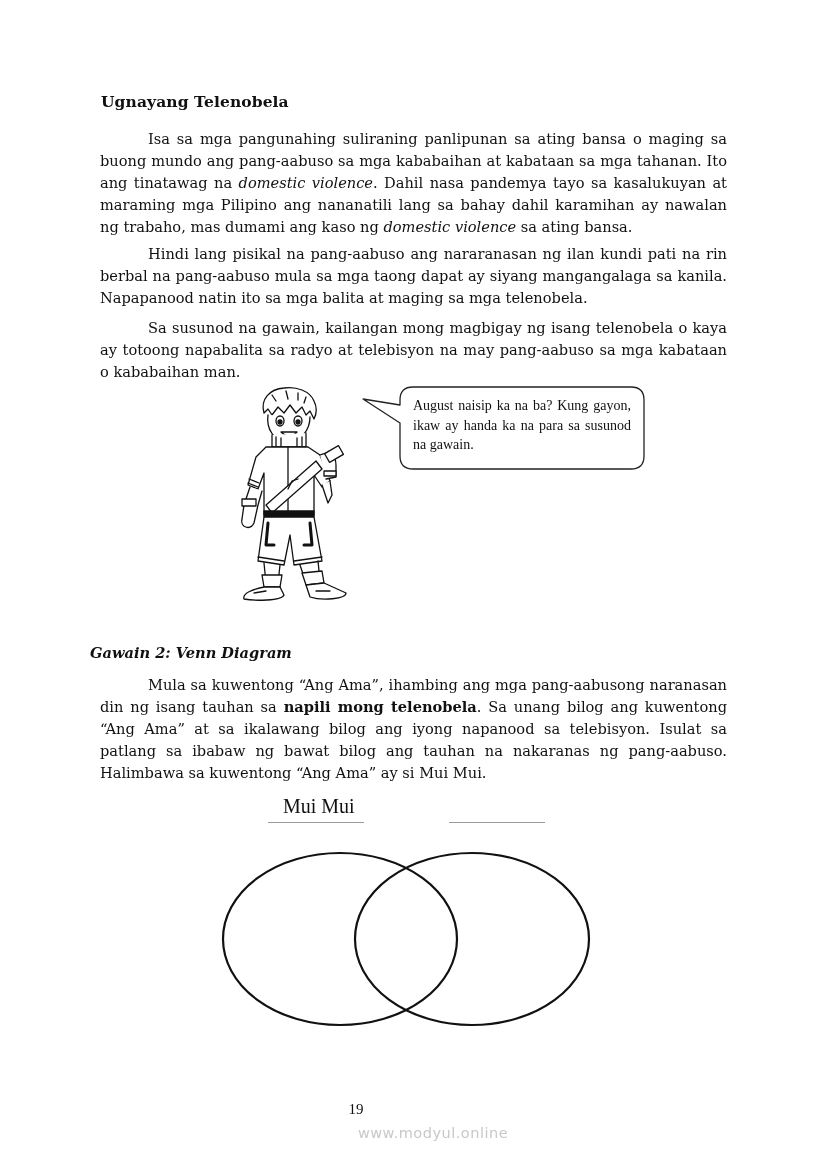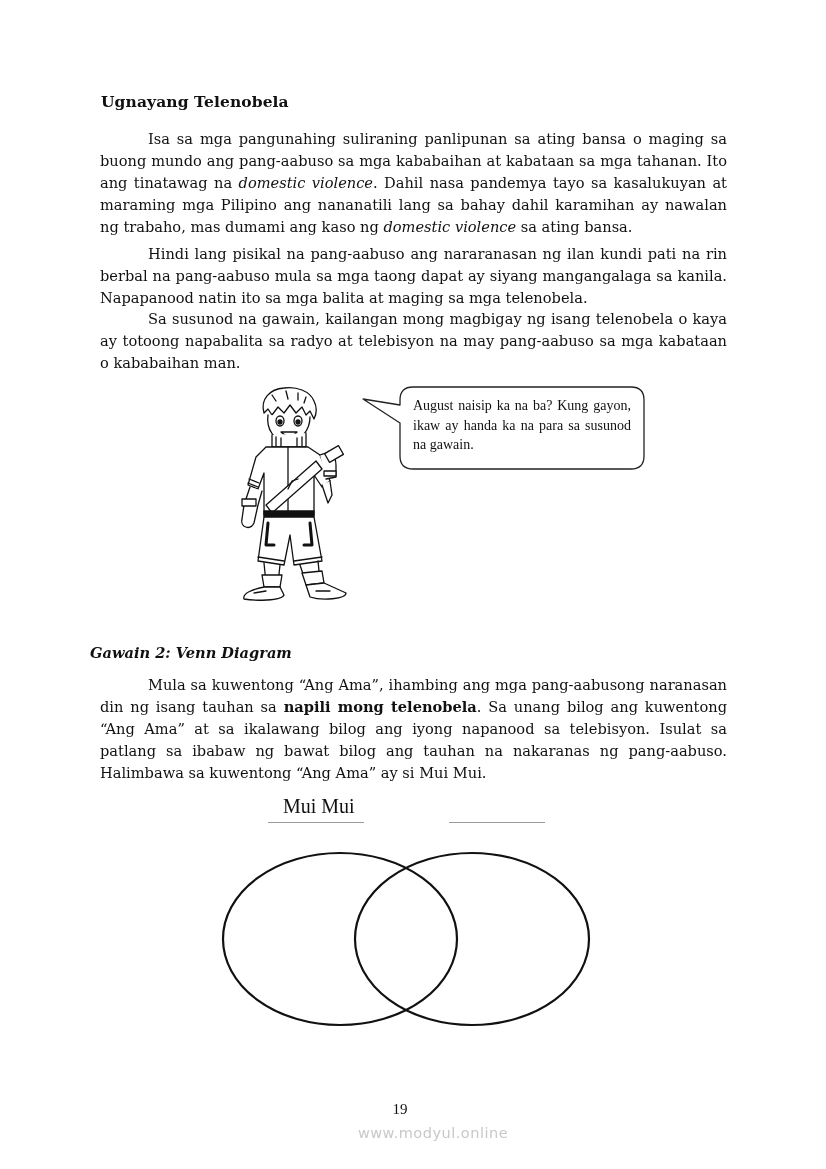--- a/index.html
+++ b/index.html
@@ -4,35 +4,35 @@
 <style>
   html, body { margin: 0; padding: 0; background: #ffffff; }
   body { width: 826px; height: 1169px; position: relative; overflow: hidden;
          font-family: "DejaVu Serif", "Liberation Serif", serif; color: #111; }
   .abs { position: absolute; }
   .heading { left: 101px; top: 92px; font-size: 15.5px; font-weight: bold; letter-spacing: 0.1px; }
   .para { left: 100px; width: 627px; font-size: 14.6px; line-height: 22px; text-align: justify; }
   .para .indent { display: inline-block; width: 48px; }
   .p1 { top: 128px; }
   .p2 { top: 243px; }
-  .p3 { top: 308px; }
+  .p3 { top: 317px; }
   .p4 { top: 674px; }
   .gawain { left: 90px; top: 644px; font-size: 14.6px; font-weight: bold; font-style: italic; }
   em { }
   b { font-weight: bold; }
   .bubble-svg { left: 355px; top: 383px; }
   .bubble-text { left: 413px; top: 396px; width: 218px; font-family: "Liberation Serif", serif;
                  font-size: 14px; line-height: 19.5px; text-align: justify; }
   .boy { left: 236px; top: 385px; }
   .label-left { left: 283px; top: 795px; font-size: 20px; font-family: "Liberation Serif", "DejaVu Serif", serif; }
   .line { height: 1px; background: #9a9a9a; }
   .line-left { left: 268px; top: 822px; width: 96px; }
   .line-right { left: 449px; top: 822px; width: 96px; }
   .venn { left: 215px; top: 845px; }
-  .pagenum { left: 0; width: 712px; top: 1101px; text-align: center; font-size: 15px; font-family: "Liberation Serif", serif; padding-left: 44px; }
+  .pagenum { left: 0; width: 712px; top: 1101px; text-align: center; font-size: 15px; font-family: "Liberation Serif", serif; }
   .watermark { left: 0; width: 826px; top: 1125px; text-align: center; font-size: 14.5px;
                font-family: "DejaVu Sans", sans-serif; color: #c8c8c8; letter-spacing: 0.5px; padding-left: 20px; }
 </style>
 </head>
 <body>
 
 <div class="abs heading">Ugnayang Telenobela</div>
 
 <div class="abs para p1"><span class="indent"></span><span>Isa sa mga pangunahing suliraning panlipunan sa ating bansa o maging sa buong mundo ang pang-aabuso sa mga kababaihan at kabataan sa mga tahanan. Ito ang tinatawag na </span><em>domestic violence</em><span>. Dahil nasa pandemya tayo sa kasalukuyan at maraming mga Pilipino ang nananatili lang sa bahay dahil karamihan ay nawalan ng trabaho, mas dumami ang kaso ng </span><em>domestic violence</em><span> sa ating bansa.</span></div>
 

